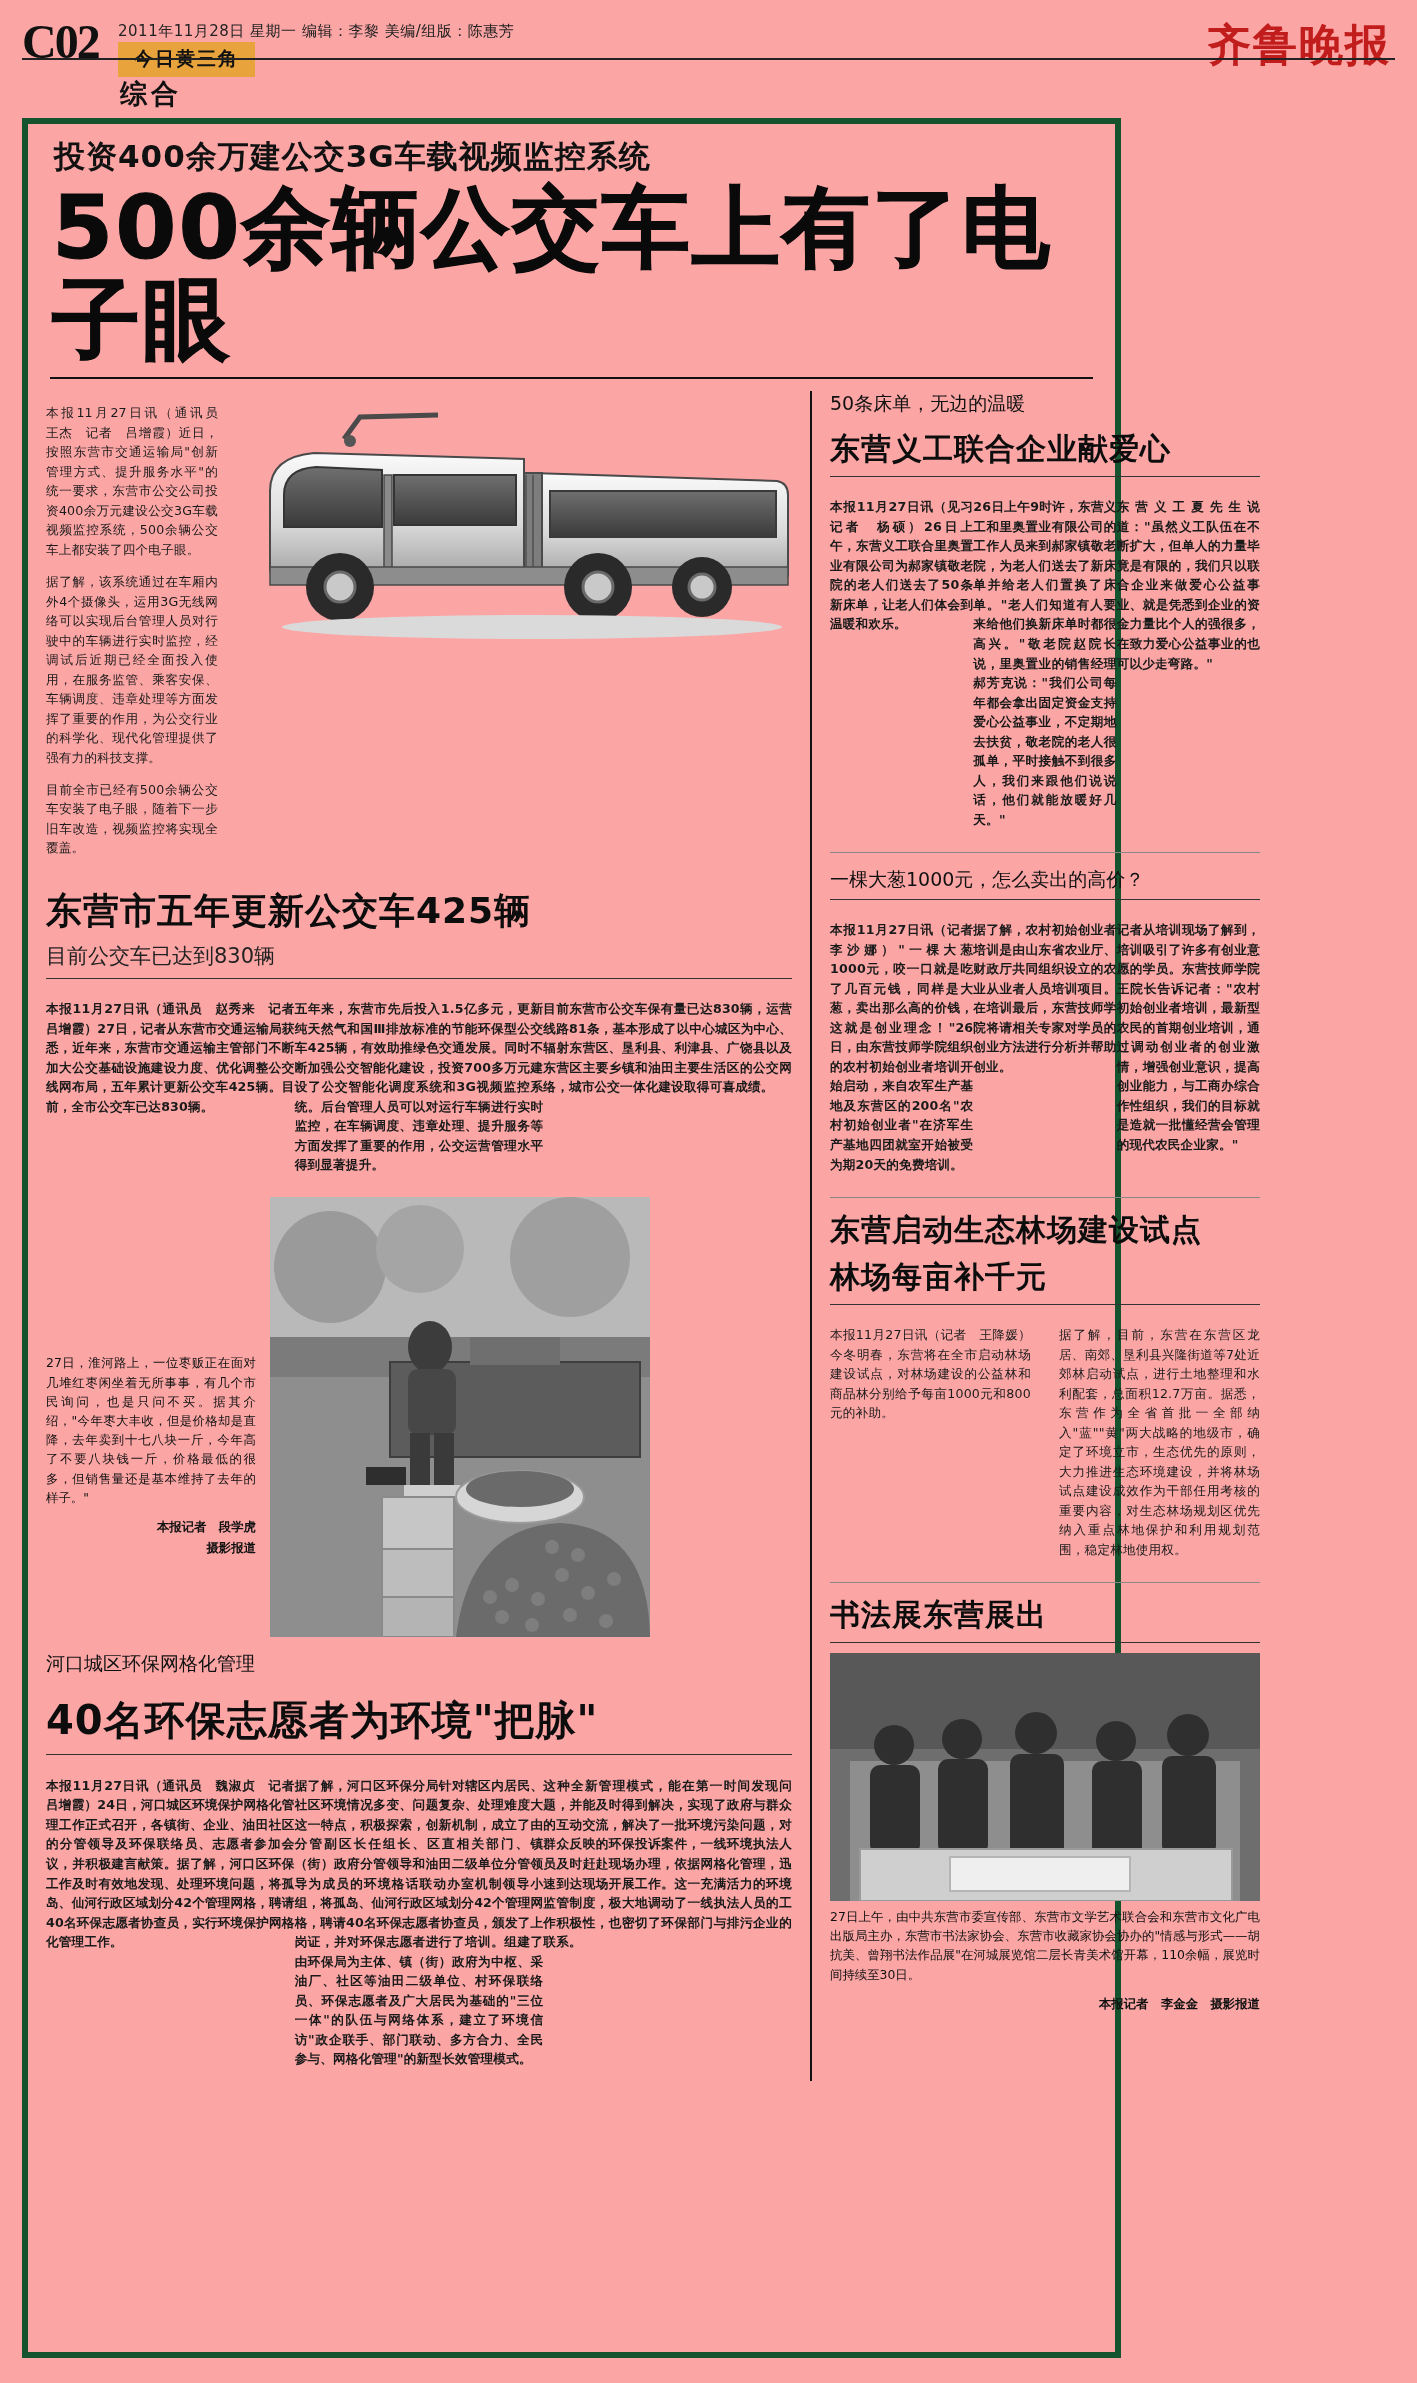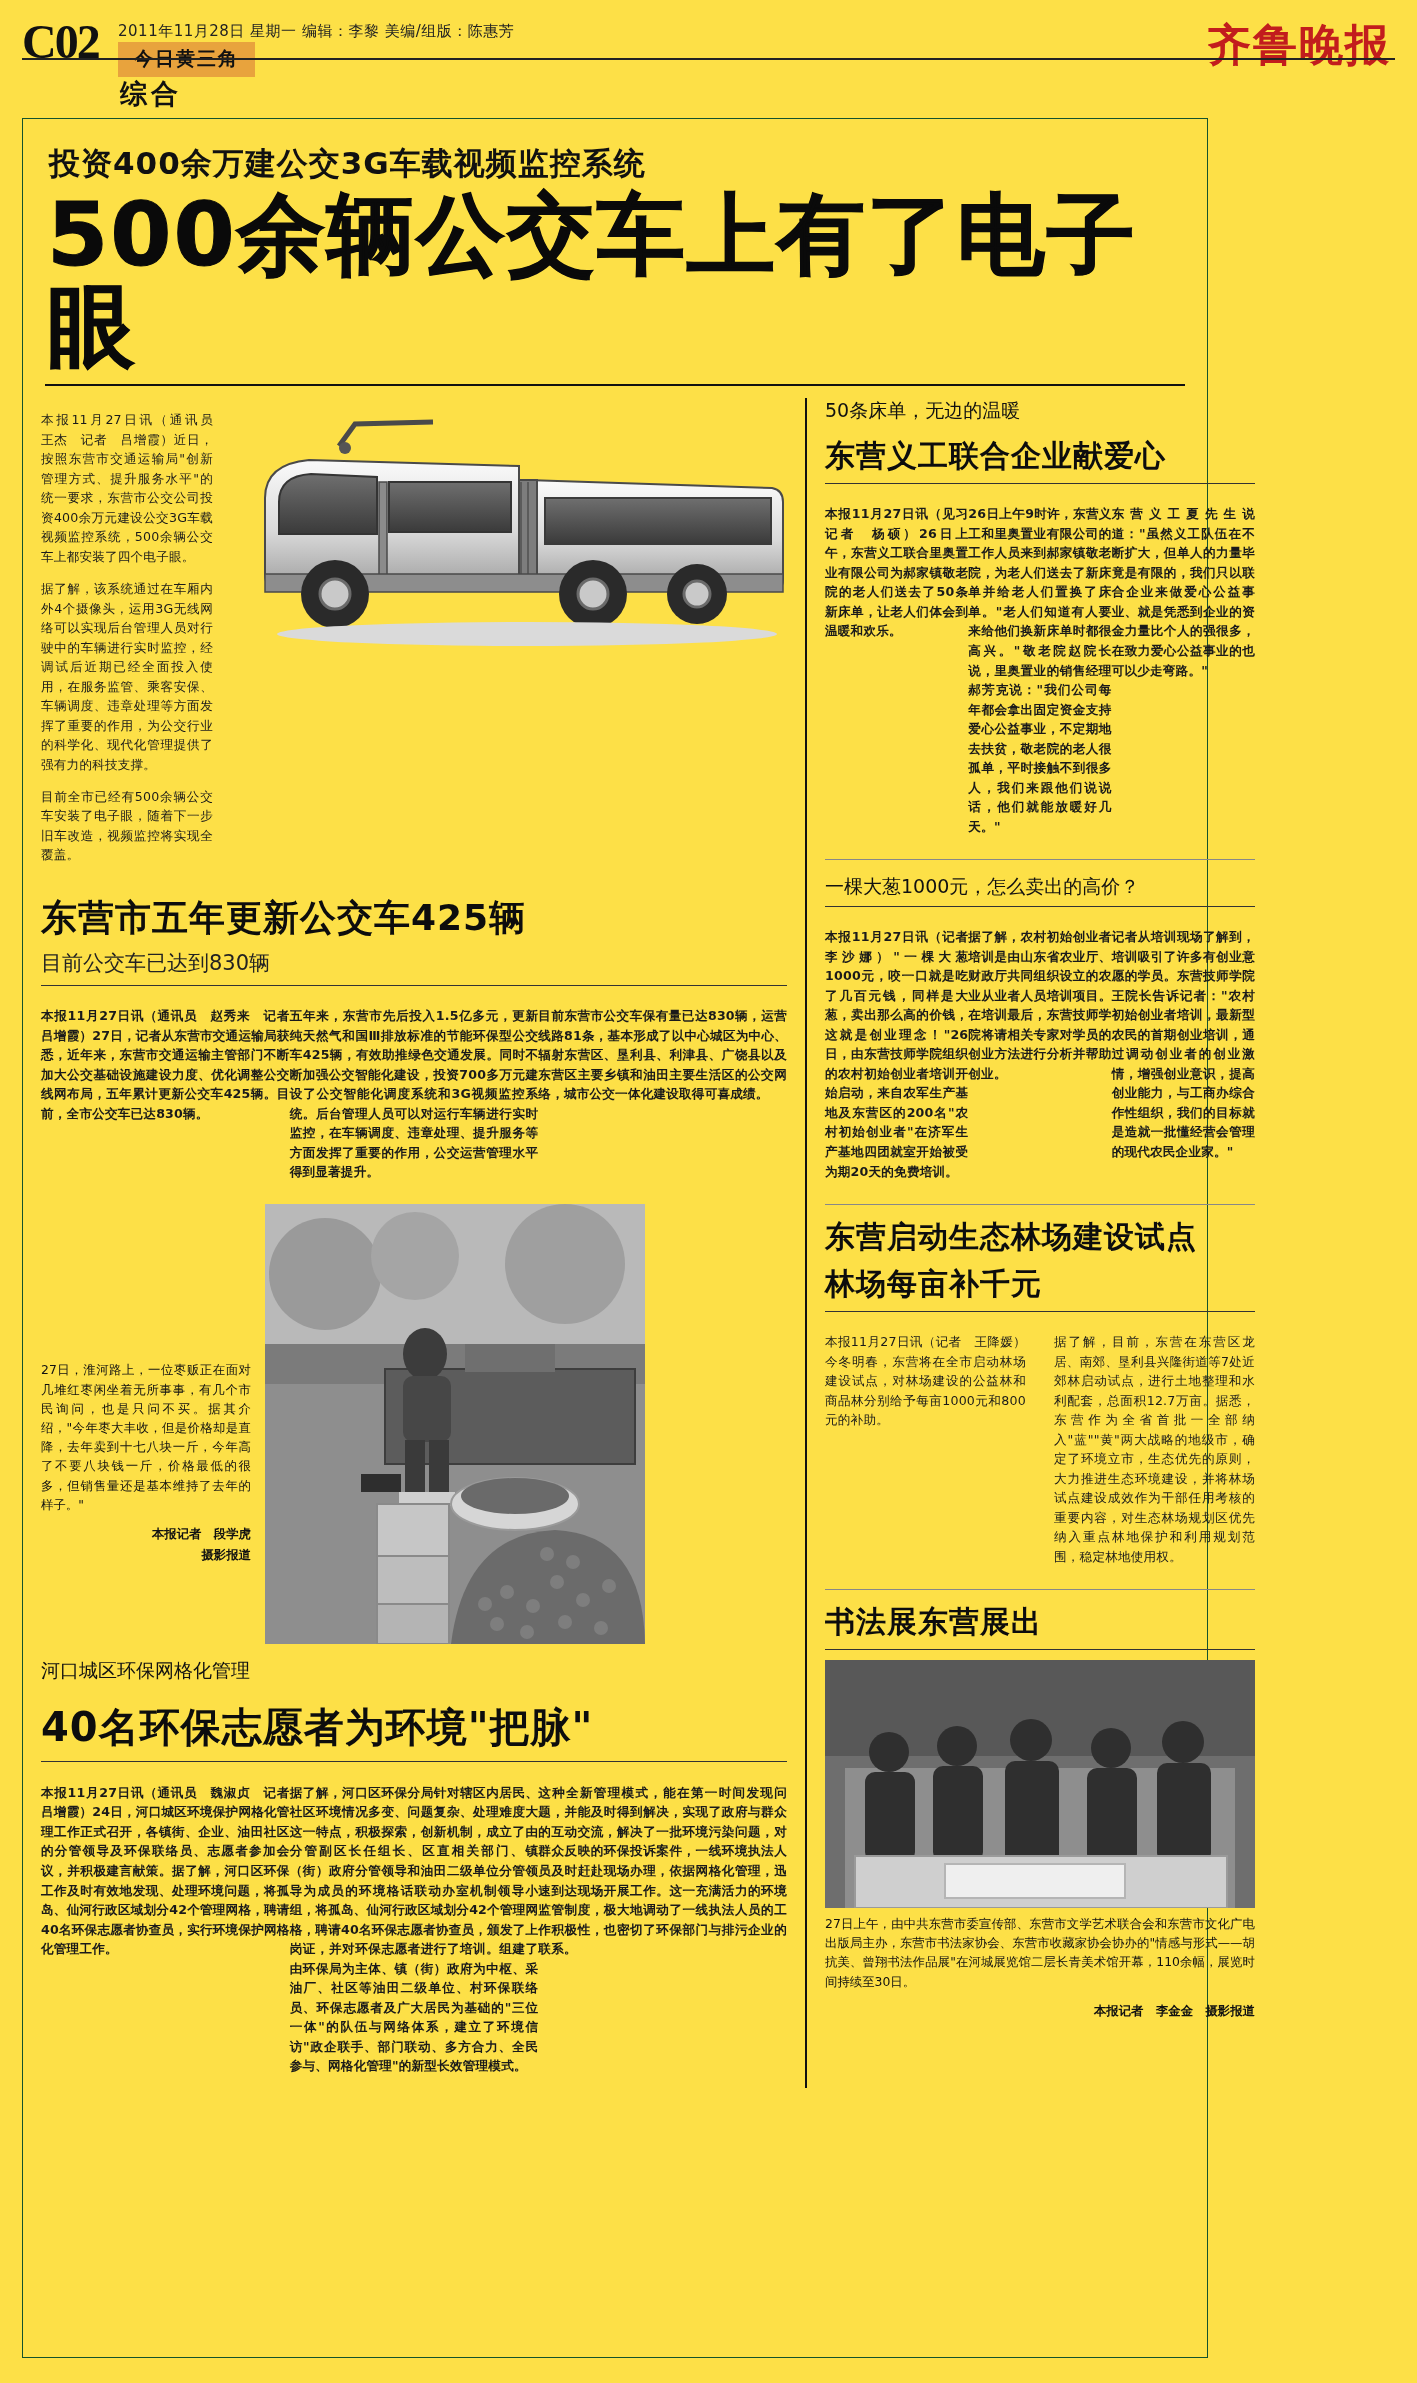--- a/index.html
+++ b/index.html
@@ -11,21 +11,21 @@
     width: 1417px;
     height: 2383px;
     font-family: "DejaVu Sans", "Liberation Sans", sans-serif;
     color: #111;
     overflow: hidden;
   }
   .page {
     position: relative;
     width: 1417px;
     height: 2383px;
-    background: #fde047;
+    background: #fca5a5;
     box-sizing: border-box;
   }
   
   .masthead {
     position: relative;
     height: 112px;
     padding: 10px 26px 0 26px;
     box-sizing: border-box;
   }
   .page-num {
@@ -83,25 +83,25 @@
     right: 22px;
     top: 58px;
     height: 2px;
     background: #222;
   }
   
   .frame {
     position: absolute;
     left: 22px;
     top: 118px;
-    width: 1186px;
+    width: 1099px;
     height: 2240px;
-    border: 1px solid #14532d;
+    border: 6px solid #14532d;
     box-sizing: border-box;
-    padding: 14px 18px;
+    padding: 2px 18px;
   }
   
   .kicker {
     font-size: 31px;
     font-weight: bold;
     letter-spacing: 1px;
     color: #111;
     margin: 10px 0 4px 8px;
   }
   .main-head {

